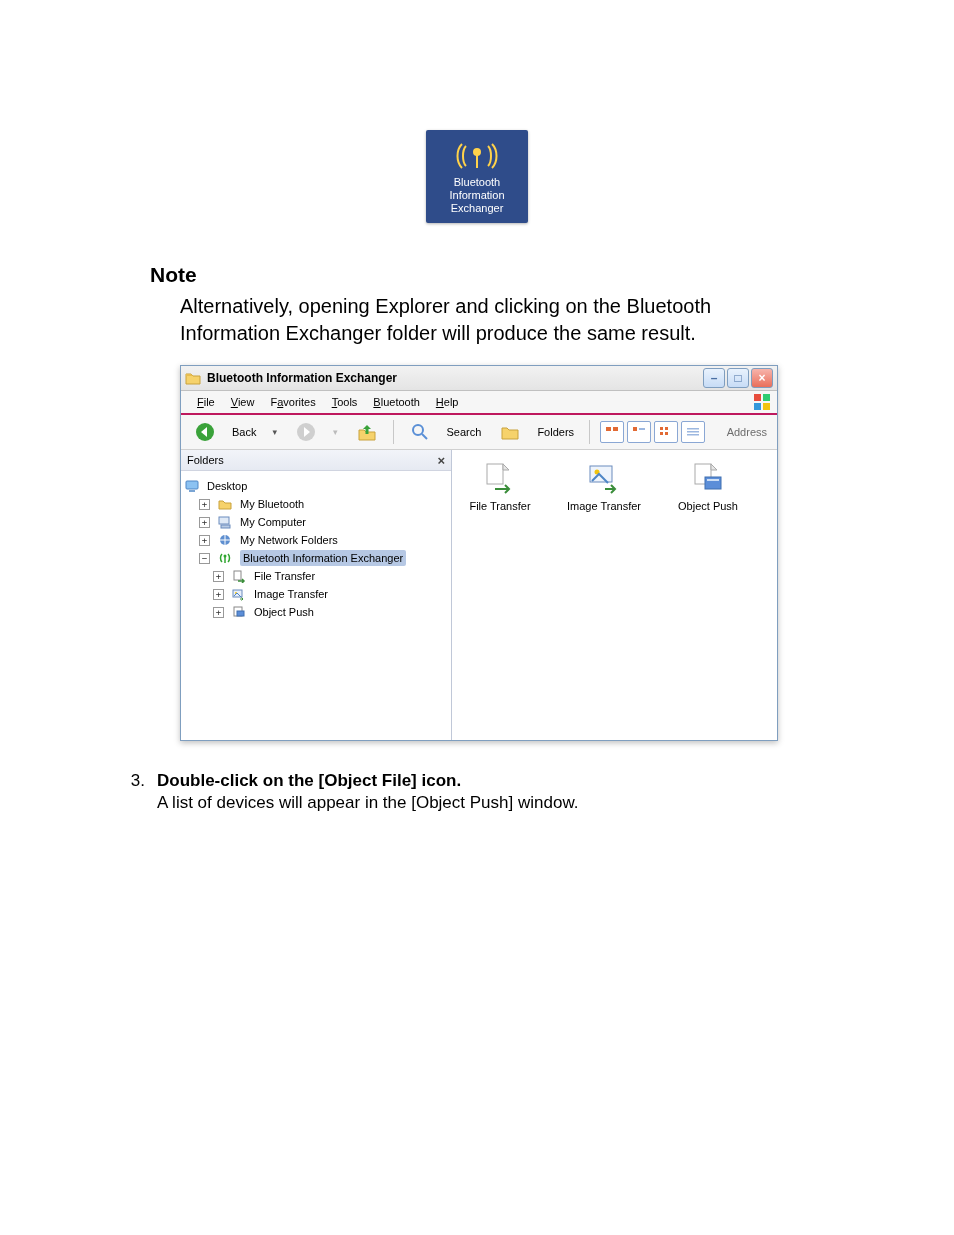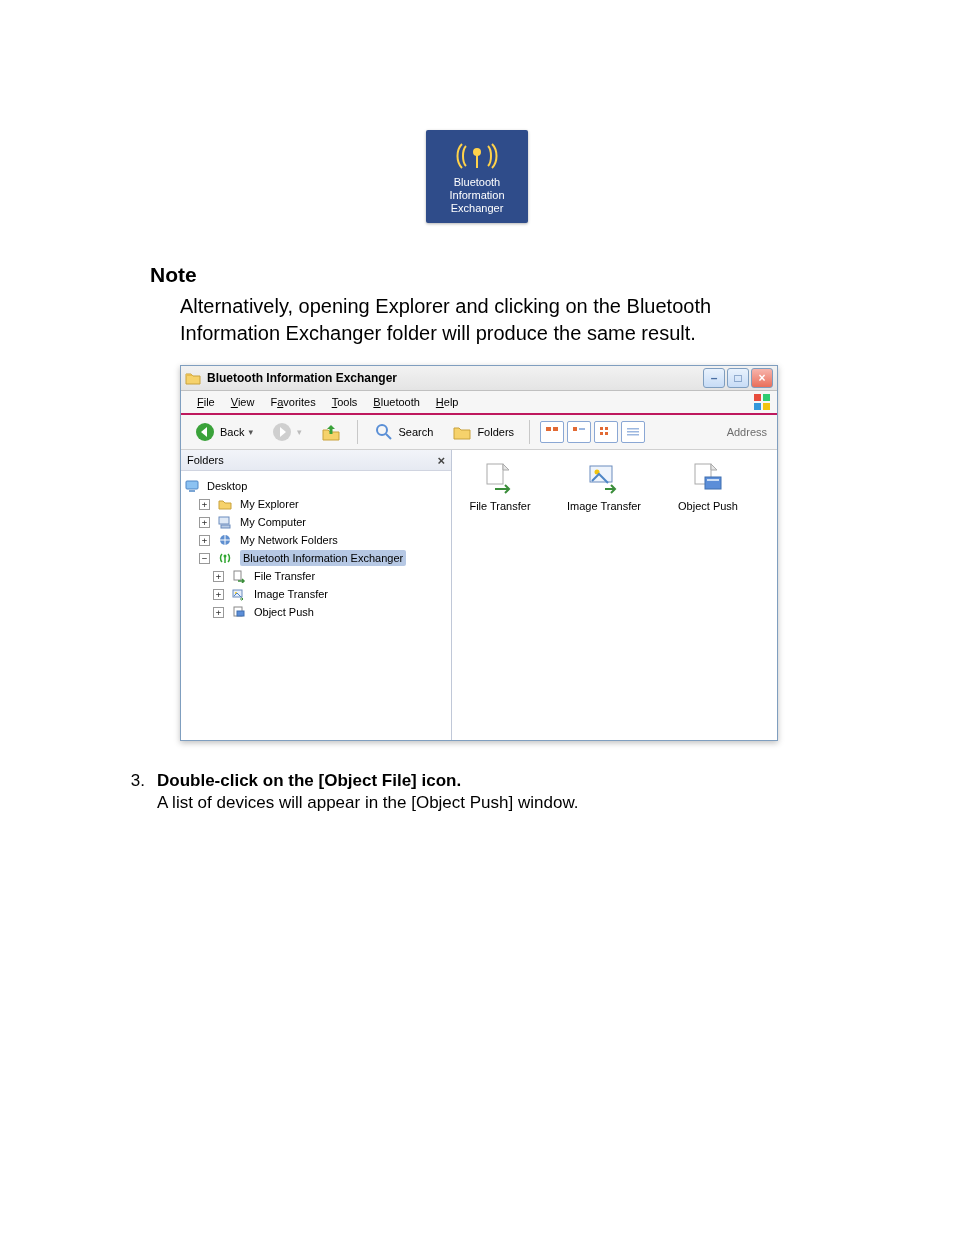--- a/index.html
+++ b/index.html
@@ -95,21 +95,21 @@
     height: 34px;
     display: flex; align-items: center;
     padding: 0 6px;
     gap: 4px;
     border-bottom: 1px solid #d0d0d0;
     background: #f6f6f6;
   }
   .tb-btn {
     height: 26px;
     display: inline-flex; align-items: center;
-    gap: 4px;
+    gap: 16px;
     padding: 0 6px;
     border: 1px solid transparent;
     border-radius: 3px;
     cursor: default;
     font-size: 11px;
   }
   .tb-sep { width: 1px; height: 24px; background: #c8c8c8; margin: 0 4px; }
   .tb-icon {
     width: 22px; height: 22px;
     display: inline-flex; align-items: center; justify-content: center;
@@ -359,21 +359,21 @@
             <span>Desktop</span>
           </div>
 
           <div class="tree-row indent-1">
             <span class="exp">+</span>
             <span class="node-icon">
               <svg width="14" height="14" viewBox="0 0 14 14">
                   <path d="M1 4 L5 4 L7 6 L13 6 L13 12 L1 12 Z" fill="#f6d26b" stroke="#c9a23d"></path>
                 </svg>
             </span>
-            <span>My Explorer</span>
+            <span>My Bluetooth</span>
           </div>
 
           <div class="tree-row indent-1">
             <span class="exp">+</span>
             <span class="node-icon">
               <svg width="14" height="14" viewBox="0 0 14 14">
                   <rect x="1" y="2" width="10" height="7" fill="#dfe9f6" stroke="#6b8bbd"></rect>
                   <rect x="3" y="10" width="9" height="3" fill="#b9cbe4" stroke="#6b8bbd"></rect>
                 </svg>
             </span>

